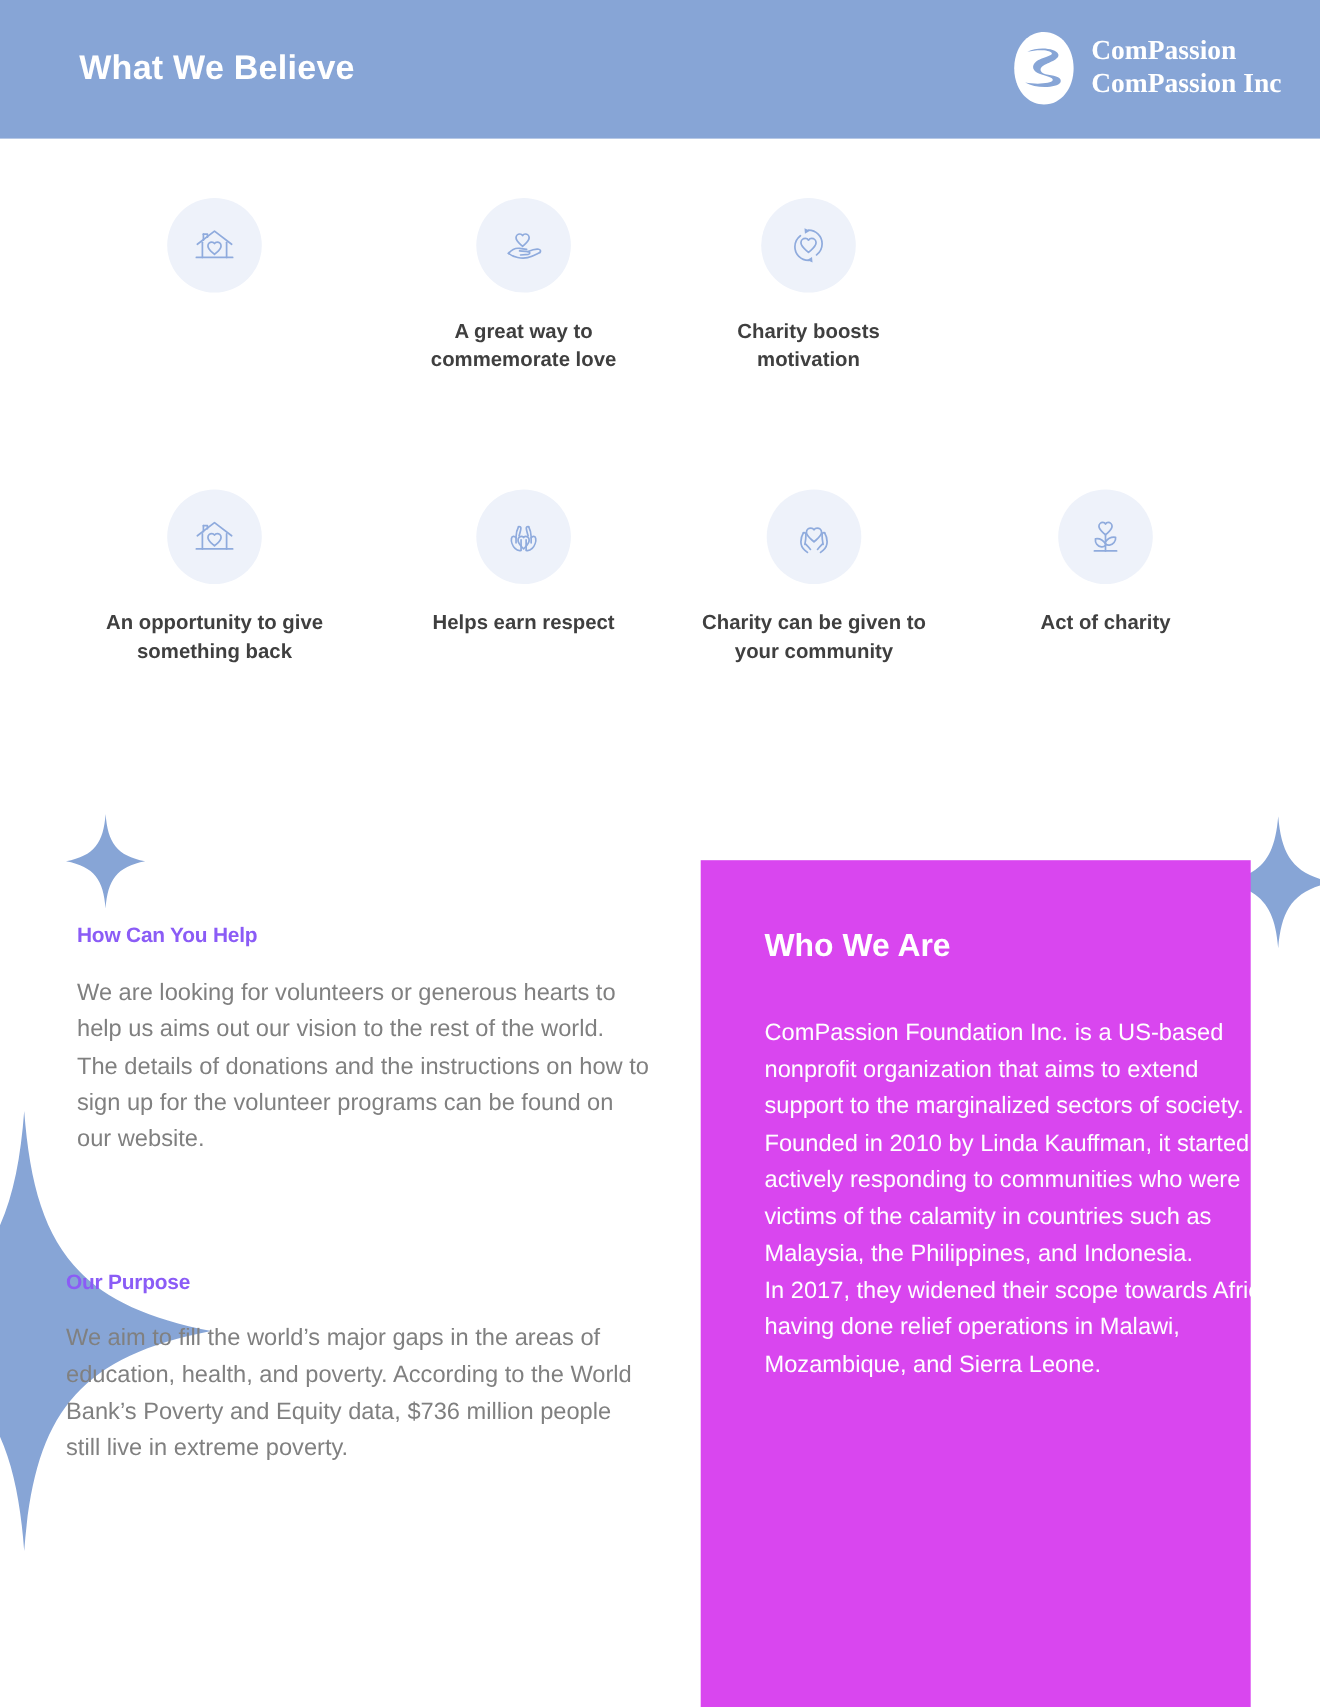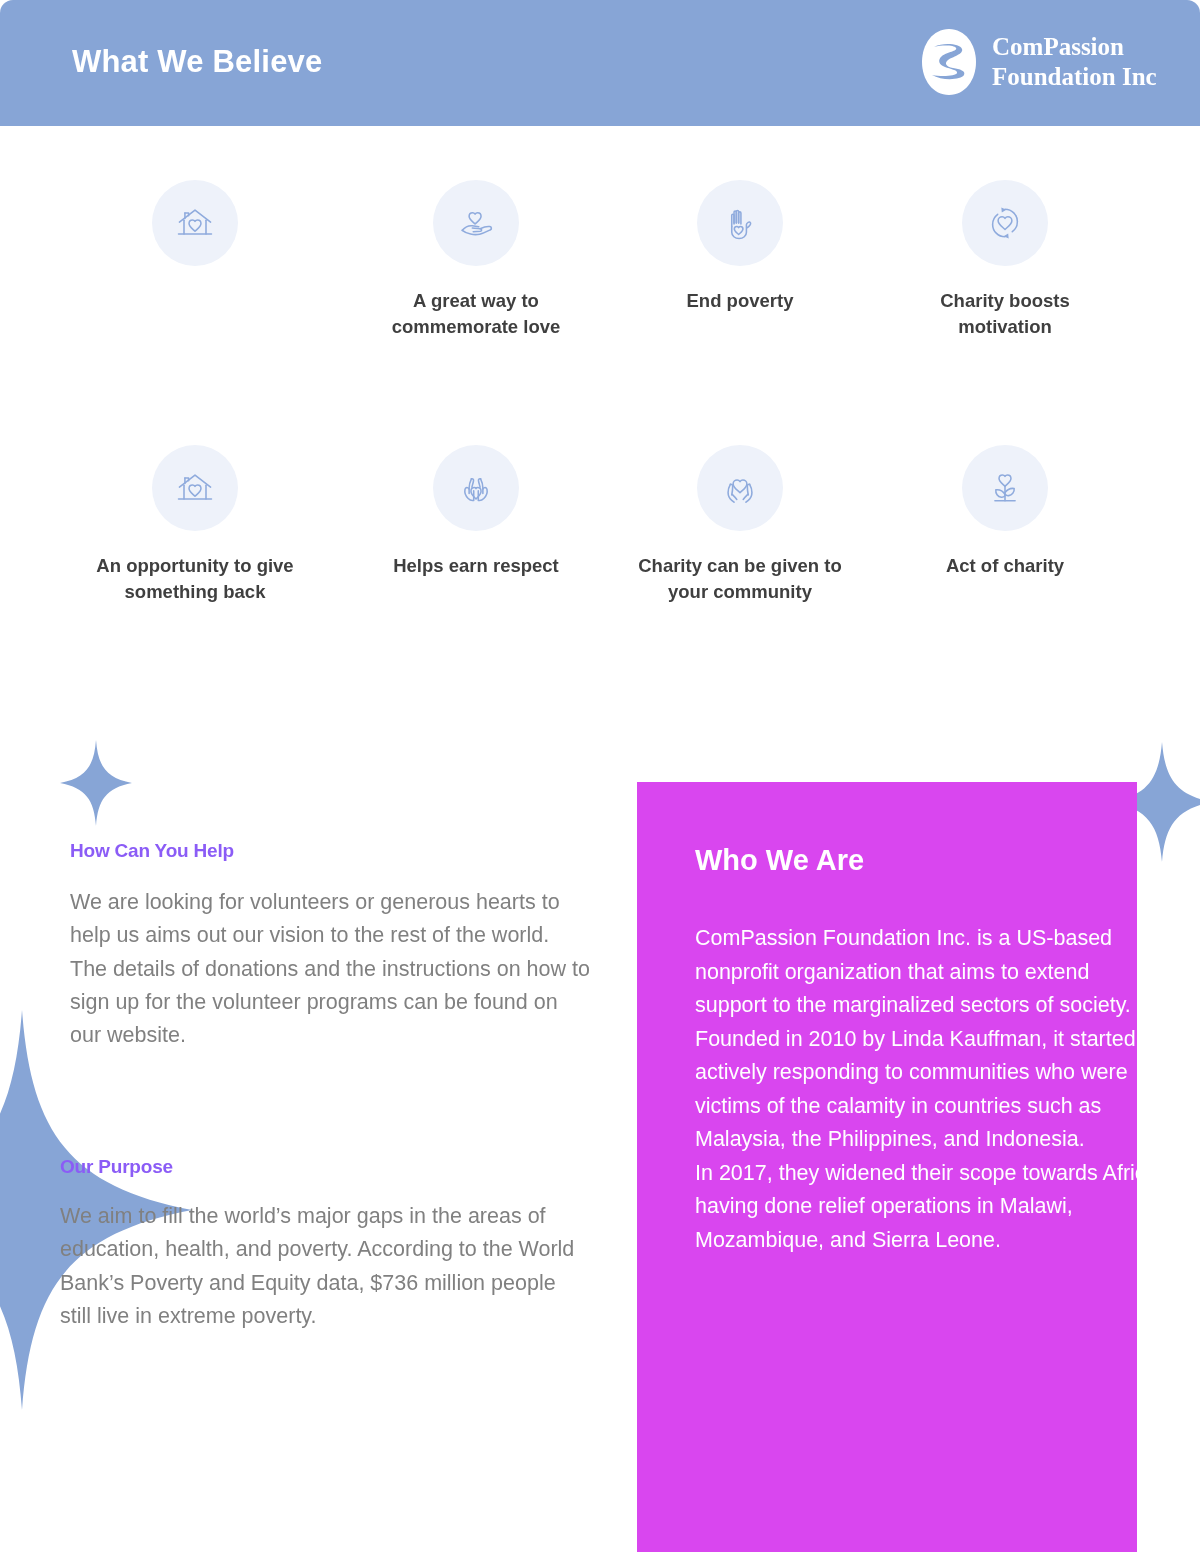--- a/index.html
+++ b/index.html
@@ -11,21 +11,20 @@
     font-family: "Liberation Sans", sans-serif;
     overflow: hidden;
   }
 
   .page {
     position: relative;
     width: 1200px;
     height: 1552px;
     background: #ffffff;
     overflow: hidden;
-    border-radius: 13px;
   }
 
   
   .header {
     position: absolute;
     left: 0; top: 0;
     width: 1200px; height: 126px;
     background: #87a5d6;
   }
   .header-title {
@@ -169,21 +168,21 @@
 
     <div class="brand">
       <div class="brand-mark">
         <svg viewBox="0 0 58 70" width="58" height="70" aria-hidden="true">
           <path fill="#ffffff" d="M29 2 C45 2 56 17 56 35 C56 53 45 68 29 68 C13 68 2 53 2 35 C2 17 13 2 29 2 Z"></path>
           <path fill="#87a5d6" d="M14 20 C24 15 40 17 42 22 C44 27 32 30 28 33 C24 36 26 40 33 41 C40 42 46 44 44 48 C41 53 22 54 12 48 C22 50 36 49 37 46 C38 43 30 42 25 40 C19 38 17 33 22 29 C27 25 38 24 36 21 C34 18 22 18 14 20 Z"></path>
         </svg>
       </div>
       <div class="brand-text">
         <span>ComPassion</span>
-        <span class="l2">Foundation Inc</span>
+        <span class="l2">ComPassion Inc</span>
       </div>
     </div>
   </div>
 
   <div class="icon-grid">
 
     <div class="icon-row r1">
 
       <div class="icon-cell c1">
         <div class="icon-circle">
@@ -205,33 +204,20 @@
             <path d="M23 25 C19.5 21.8 16.5 19.8 16.5 16.6 C16.5 14.3 18.3 12.8 20.3 12.8 C21.6 12.8 22.5 13.5 23 14.3 C23.5 13.5 24.4 12.8 25.7 12.8 C27.7 12.8 29.5 14.3 29.5 16.6 C29.5 19.8 26.5 21.8 23 25 Z"></path>
             <path d="M9 32 C12 28.5 16 26.5 20 27 L27 28"></path>
             <path d="M20 29.5 C22.5 29.8 26 30 28.5 30.2 C30.5 30.4 30.8 32.6 28.8 32.9 L21 33.6"></path>
             <path d="M9 32 C14 36 22 37.5 28 36.2 C33 35.1 37 32.6 40 31.2"></path>
             <path d="M28.5 30.2 C32 28.6 36 27.4 39 27.9 C41 28.2 41.3 30.2 40 31.2"></path>
           </svg>
         </div>
         <div class="icon-label">A great way to commemorate love</div>
       </div>
 
-      <div class="icon-cell c3">
-        <div class="icon-circle">
-          <svg viewBox="0 0 48 48" width="44" height="44" fill="none" stroke="#8fabdd" stroke-width="1.7" stroke-linecap="round" stroke-linejoin="round">
-            <path d="M15 28 V15.5 C15 14 17.5 14 17.5 15.5 V25"></path>
-            <path d="M17.5 24 V12 C17.5 10.5 20 10.5 20 12 V24"></path>
-            <path d="M20 24 V11.5 C20 10 22.5 10 22.5 11.5 V24"></path>
-            <path d="M22.5 24 V13 C22.5 11.5 25 11.5 25 13 V25"></path>
-            <path d="M15 28 L15 34 C15 38 18.5 41 23 41 C27.5 41 31 38 31 34 L31 26 C31 24 34.5 21.5 35.5 24 C36.3 26 33 28.5 31 30"></path>
-            <path d="M22.5 36.5 C20 34.3 17.8 32.9 17.8 30.6 C17.8 29 19.1 27.9 20.5 27.9 C21.4 27.9 22.1 28.4 22.5 29 C22.9 28.4 23.6 27.9 24.5 27.9 C25.9 27.9 27.2 29 27.2 30.6 C27.2 32.9 25 34.3 22.5 36.5 Z"></path>
-          </svg>
-        </div>
-        <div class="icon-label">End poverty</div>
-      </div>
 
       <div class="icon-cell c4">
         <div class="icon-circle">
           <svg viewBox="0 0 48 48" width="44" height="44" fill="none" stroke="#8fabdd" stroke-width="1.7" stroke-linecap="round" stroke-linejoin="round">
             <path d="M24 9 C31.5 9 37.5 15 37.5 22.5 C37.5 27 35.3 31 32 33.5"></path>
             <path d="M24 39 C16.5 39 10.5 33 10.5 25.5 C10.5 21 12.7 17 16 14.5"></path>
             <path d="M20 7 L25.5 9.5 L20.5 12.5 Z" fill="#8fabdd" stroke="none"></path>
             <path d="M28 41 L22.5 38.5 L27.5 35.5 Z" fill="#8fabdd" stroke="none"></path>
             <path d="M24 31 C20 27.4 16.5 25.2 16.5 21.5 C16.5 18.9 18.6 17.2 20.9 17.2 C22.4 17.2 23.4 18 24 18.9 C24.6 18 25.6 17.2 27.1 17.2 C29.4 17.2 31.5 18.9 31.5 21.5 C31.5 25.2 28 27.4 24 31 Z"></path>
           </svg>

